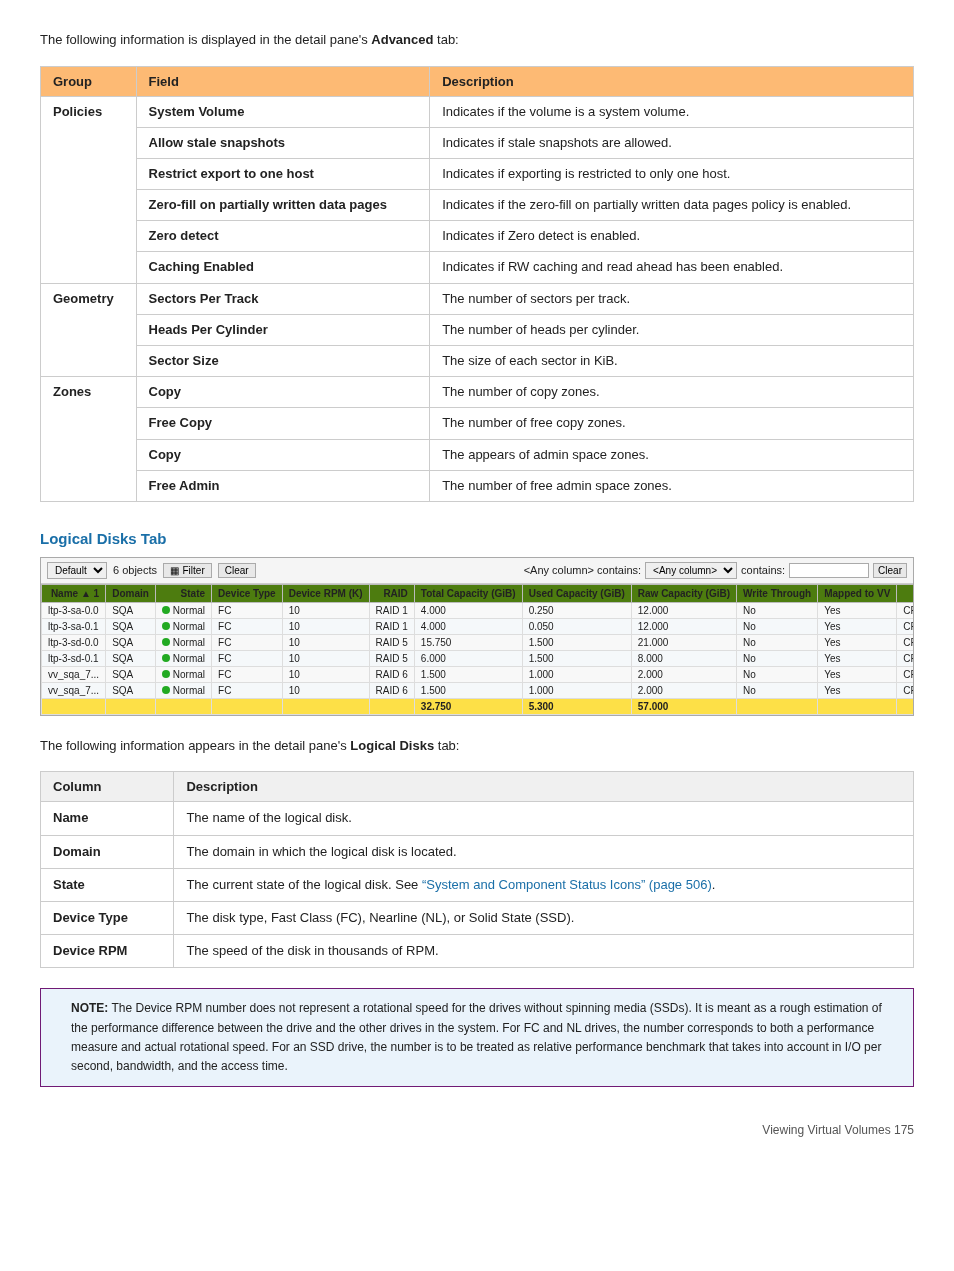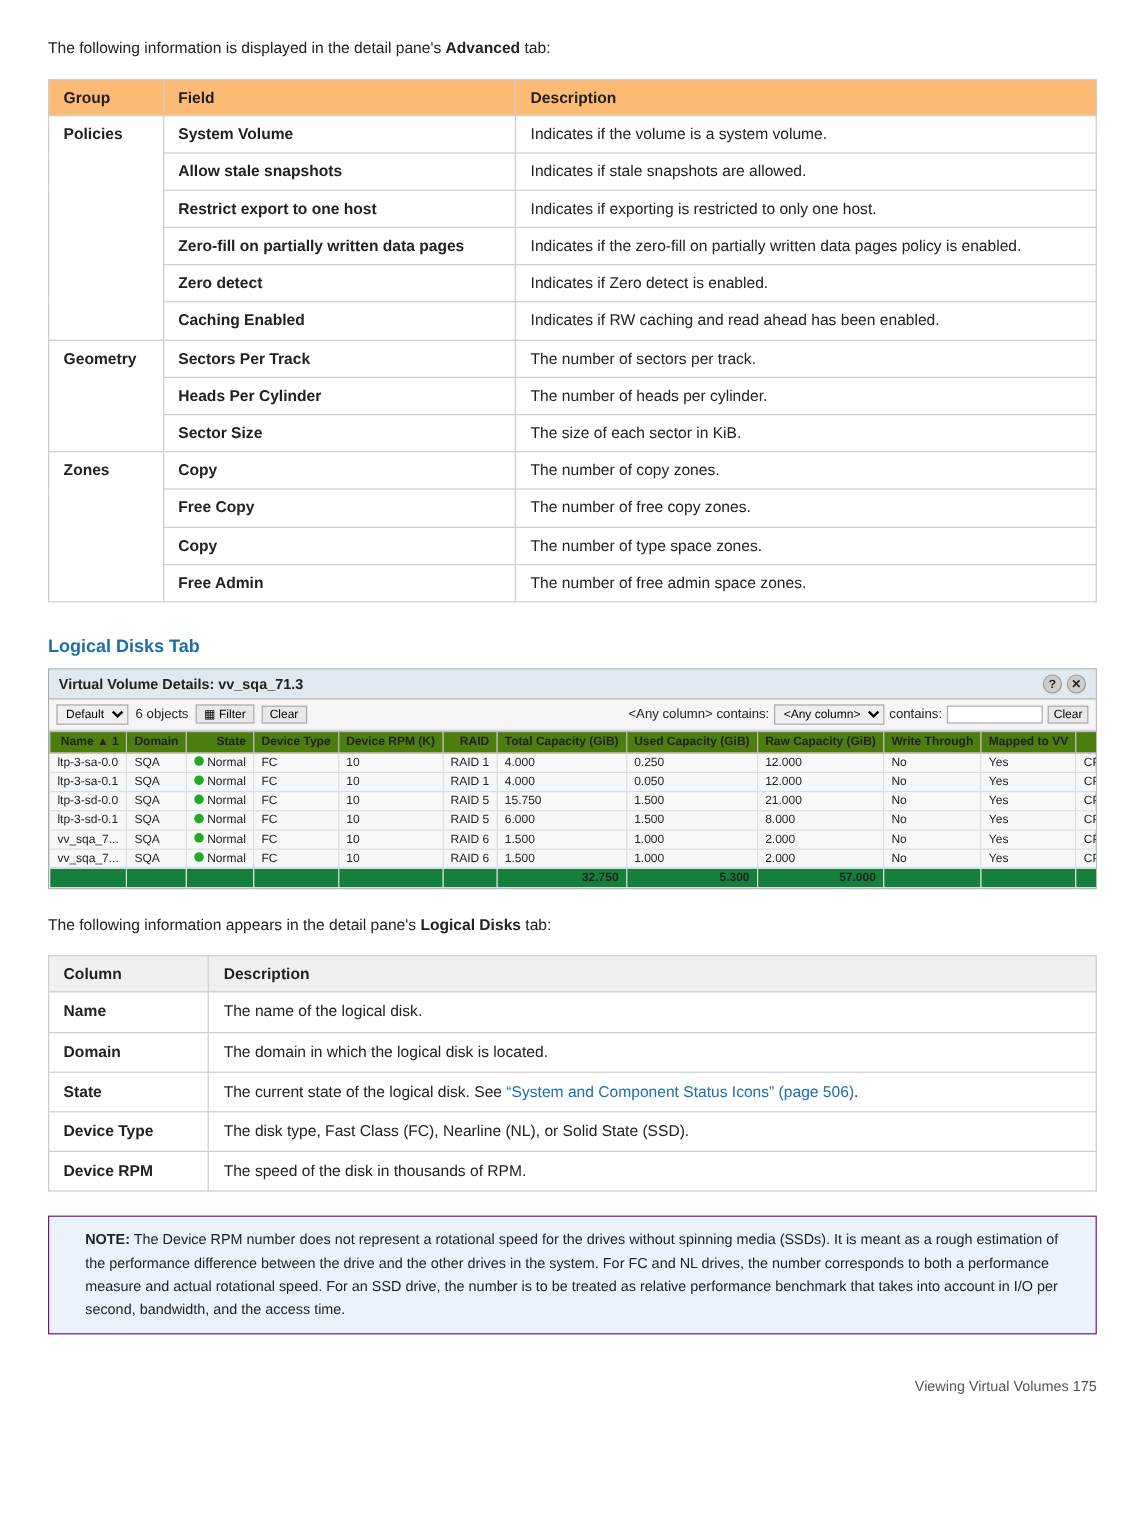--- a/index.html
+++ b/index.html
@@ -176,22 +176,21 @@
     .vv-data-table .status-dot {
       display: inline-block;
       width: 8px; height: 8px;
       border-radius: 50%;
       background: #2a2;
       margin-right: 3px;
     }
     .vv-data-table tfoot td {
       border-top: 1px solid #bbb;
       font-weight: bold;
-      background: #15803d;
-      text-align: right;
+      background: #fde047;
     }
 
     
     .lower-intro {
       font-size: 13px;
       margin-bottom: 16px;
       line-height: 1.5;
     }
 
     
@@ -298,40 +297,33 @@
         <td class="group-cell" rowspan="4">Zones</td>
         <td class="field-cell">Copy</td>
         <td>The number of copy zones.</td>
       </tr>
       <tr>
         <td class="field-cell">Free Copy</td>
         <td>The number of free copy zones.</td>
       </tr>
       <tr>
         <td class="field-cell">Copy</td>
-        <td>The number of type space zones.</td>
+        <td>The appears of admin space zones.</td>
       </tr>
       <tr>
         <td class="field-cell">Free Admin</td>
         <td>The number of free admin space zones.</td>
       </tr>
     </tbody>
 </table>
 
 <p class="section-heading">Logical Disks Tab</p>
 
 <div class="vv-screenshot">
 
-  <div class="vv-titlebar">
-    <span>Virtual Volume Details: vv_sqa_71.3</span>
-    <div class="vv-titlebar-icons">
-      <span>?</span>
-      <span>✕</span>
-    </div>
-  </div>
 
 
   <div class="vv-toolbar">
     <select>
       <option>Default</option>
     </select>
     <span class="count-label">6 objects</span>
     <button class="filter-btn">
       <span>▦</span>
       <span>Filter</span>

